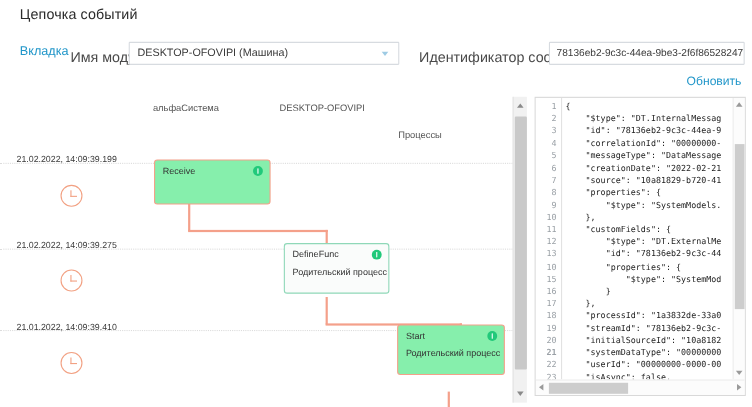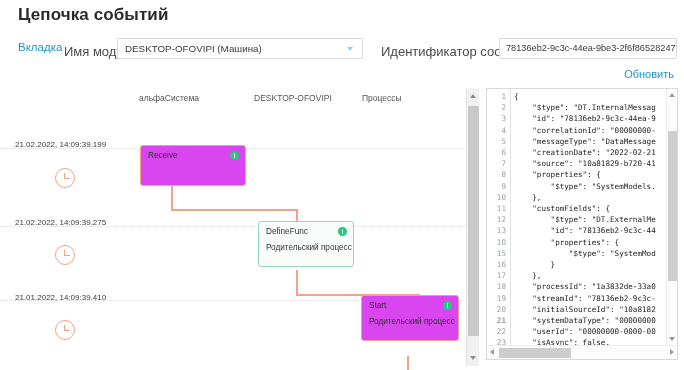--- a/index.html
+++ b/index.html
@@ -8,21 +8,21 @@
     width: 684px; height: 370px;
     background: #ffffff;
     font-family: "Liberation Sans", sans-serif;
     overflow: hidden;
   }
   #app { position: relative; width: 684px; height: 370px; background:#fff; }
 
   
   .page-title {
     position: absolute; left: 18px; top: 5px;
-    font-size: 17px; font-weight: bold; color: #2b2b2b;
+    font-size: 13px; font-weight: normal; color: #2b2b2b;
     letter-spacing: .1px; white-space: nowrap;
   }
 
   .filter-row { position: absolute; left: 0; top: 38px; width: 588px; height: 22px; }
 
   .tab-link {
     position: absolute; left: 18px; top: 3px;
     font-size: 11.5px; color: #2196c9; white-space: nowrap; cursor: pointer;
   }
   .fld-label {
@@ -67,21 +67,21 @@
   .canvas {
     position: absolute; left: 0; top: 88px; width: 480px; height: 282px;
     background: #ffffff; overflow: hidden;
   }
   .lane-head {
     position: absolute; top: 5px;
     font-size: 8.5px; color: #555; white-space: nowrap;
   }
   .lane-1 { left: 139px; }
   .lane-2 { left: 254px; }
-  .lane-3 { left: 362px; }
+  .lane-3 { left: 362px; margin-top: 24px; }
 
   .rowline {
     position: absolute; left: 0; width: 466px; height: 0;
     border-top: 1px dotted #dcdcdc;
   }
 
   .ts {
     position: absolute; left: 15px;
     font-size: 8px; color: #3a3a3a; white-space: nowrap;
   }
@@ -94,21 +94,21 @@
     content:""; position:absolute; left: 8px; top: 3.5px;
     width: 1.3px; height: 6.5px; background: #f2a183;
   }
   .clock::after {
     content:""; position:absolute; left: 8px; top: 9.2px;
     width: 5.5px; height: 1.3px; background: #f2a183;
   }
 
   
   .node {
-    position: absolute; background: #d946ef; border-radius: 3px;
+    position: absolute; background: #86efac; border-radius: 3px;
   }
   .node.orange { border: 1.4px solid #f4a08a; }
   .node.green  { border: 1.4px solid #8fd8b8; background: #fafcfb; }
   .node-title {
     position: absolute; left: 7px; top: 5px;
     font-size: 8.2px; color: #333; white-space: nowrap;
   }
   .node-sub {
     position: absolute; left: 7px; top: 21px;
     font-size: 8.2px; color: #333; white-space: nowrap;

